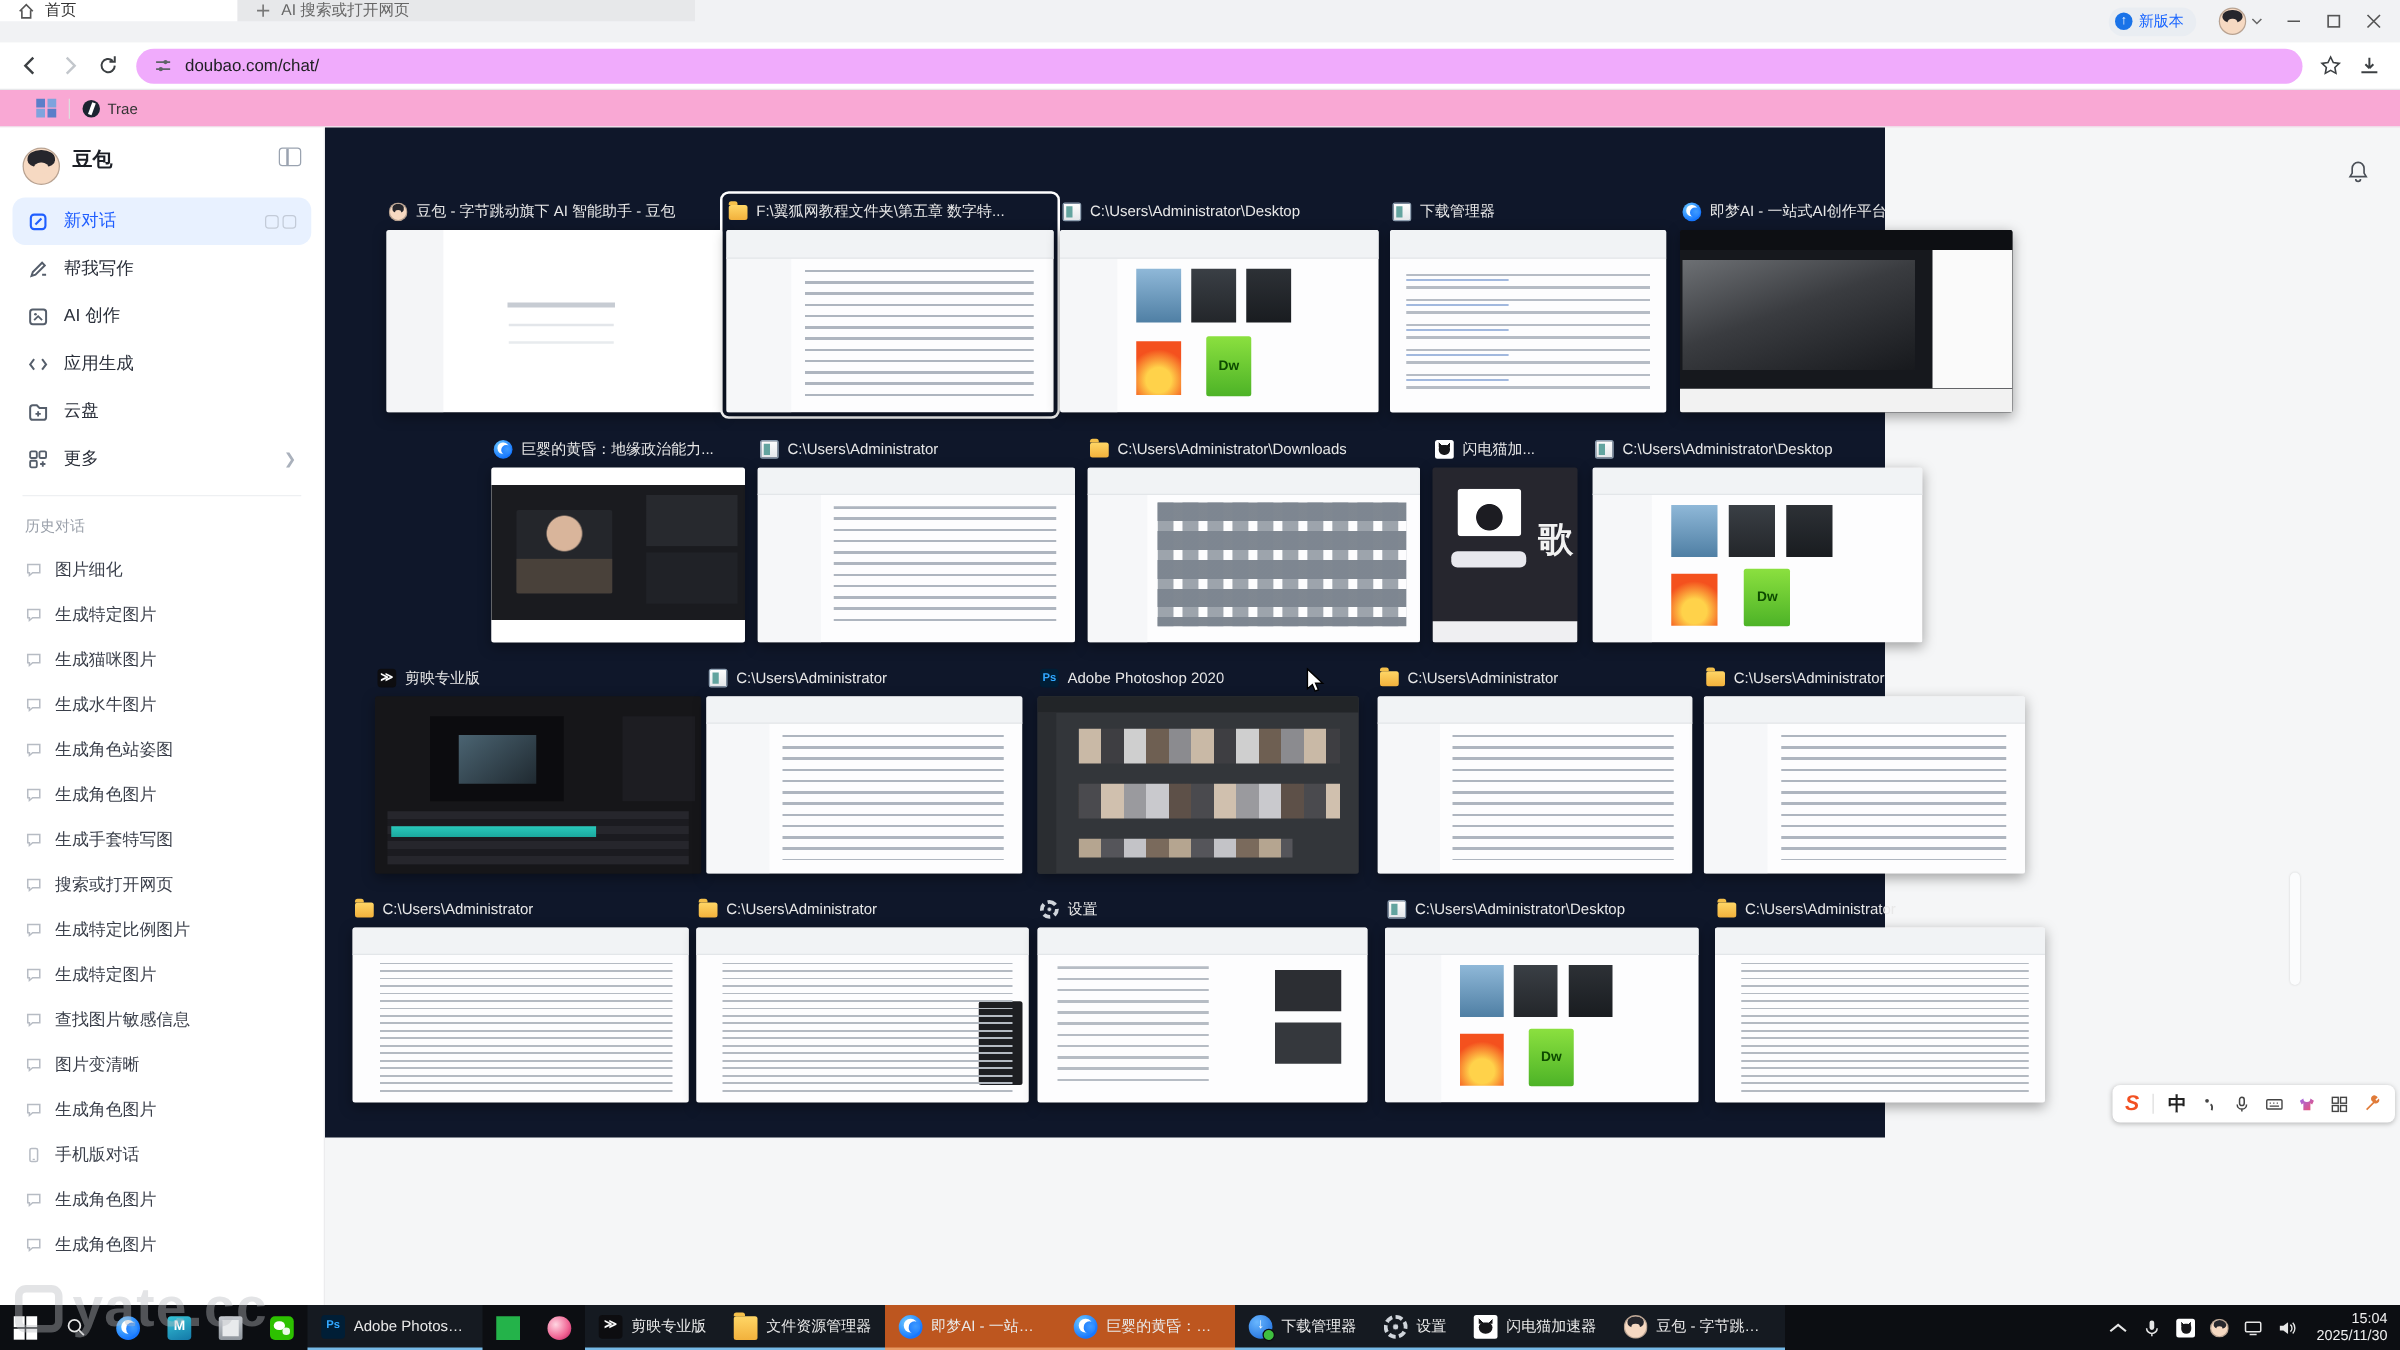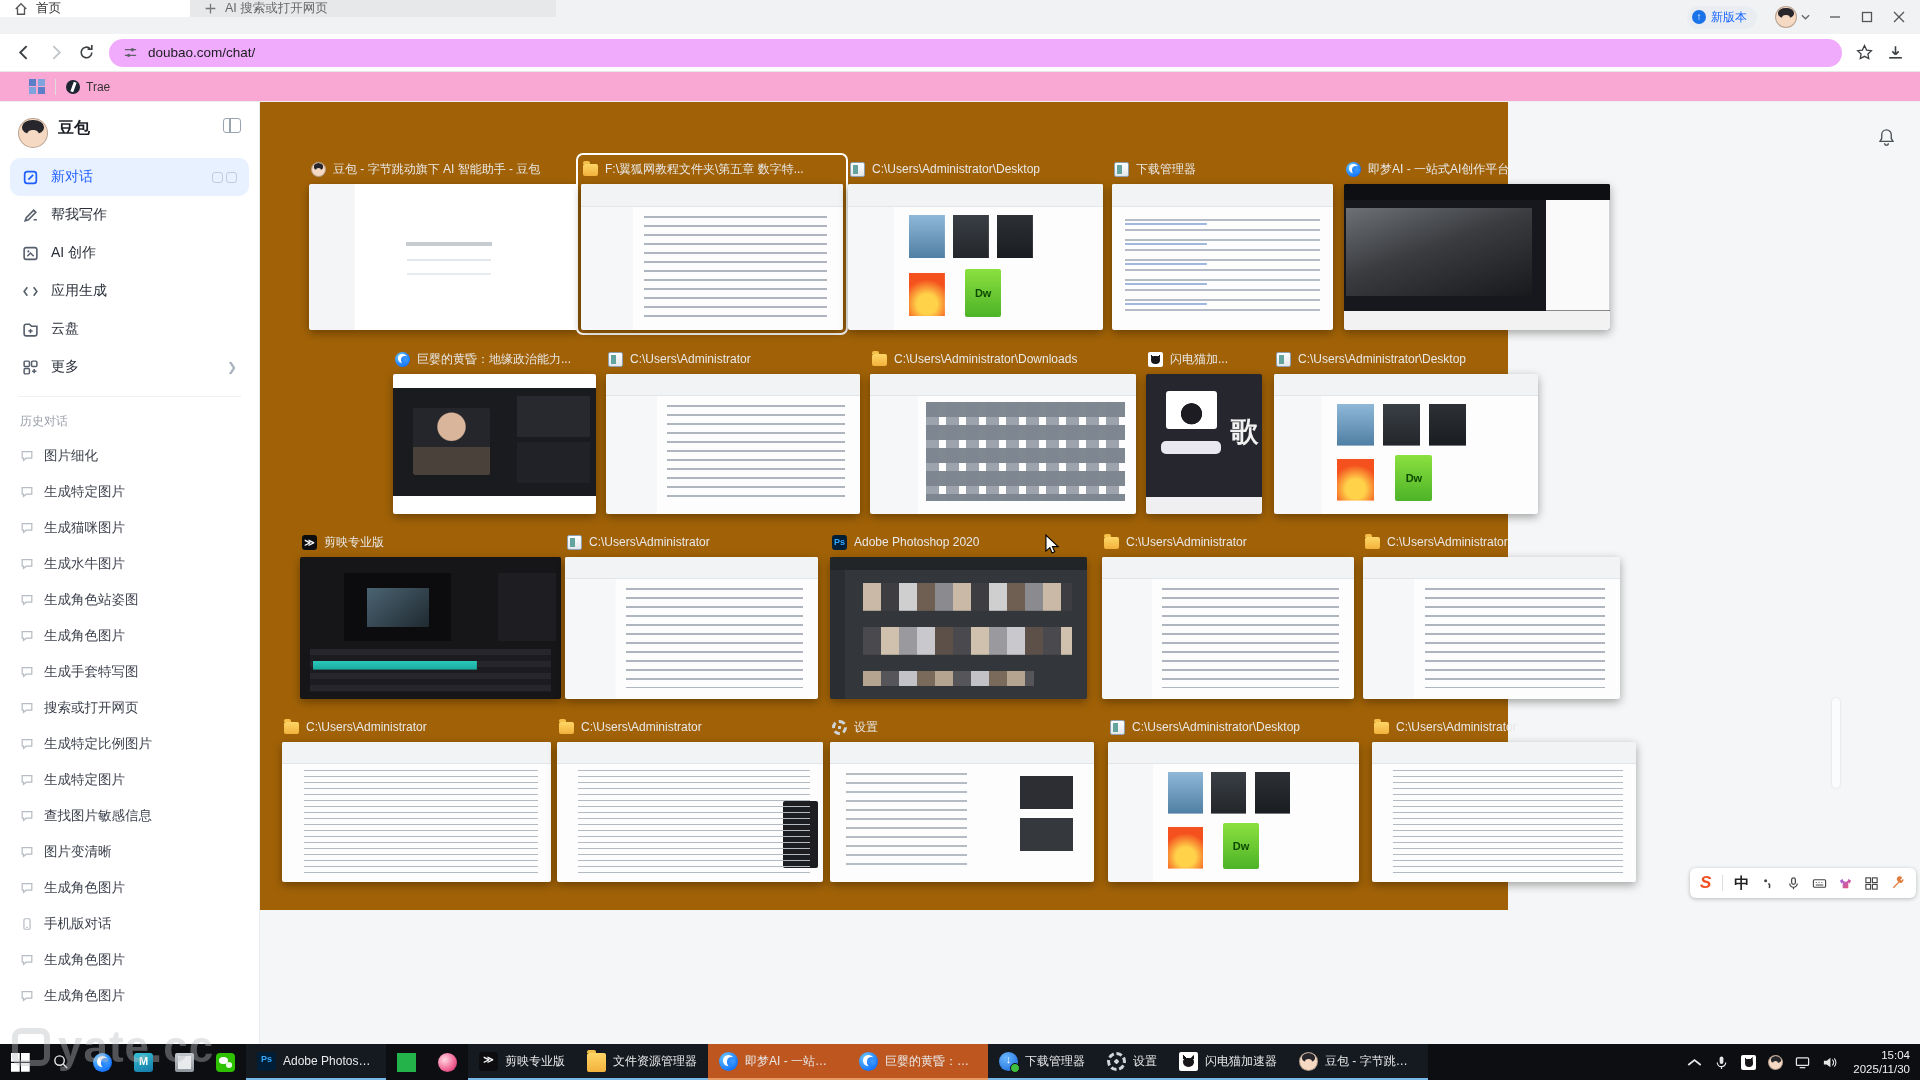--- a/index.html
+++ b/index.html
@@ -41,21 +41,21 @@
   .nav-item.active{background:#e8f1ff;color:#1f5eff;font-weight:400}
   .nav-item.active svg{color:#1f5eff}
   .hintpair{margin-left:auto;display:flex;gap:3px}
   .hintpair i{width:11px;height:11px;border:1.3px solid #c3cbd8;border-radius:3px}
   .chev{margin-left:auto;color:#aab1bc;font-size:12px}
   #sb-div{height:1px;background:#eef0f2;margin:10px 18px}
   #hist-title{font-size:12px;color:#9aa0aa;padding:6px 20px 8px}
   .hist-item{display:flex;align-items:center;gap:10px;height:36px;padding:0 20px;font-size:13.5px;color:#3a3f4a}
   .hist-item svg{width:14px;height:14px;color:#b7bcc4;flex:none}
   
-  #taskview{position:absolute;left:260px;top:0;width:1248px;height:808px;background:#a16207}
+  #taskview{position:absolute;left:260px;top:0;width:1248px;height:808px;background:#0f172a}
   .win{position:absolute}
   .win .wlabel{display:flex;align-items:center;gap:7px;height:22px;font-size:12px;color:#e8e8e8;white-space:nowrap;overflow:hidden;text-overflow:ellipsis;padding-left:2px}
   .win .wlabel span.t{overflow:hidden;text-overflow:ellipsis}
   .win.sel{outline:2px solid #fff;outline-offset:3px;border-radius:2px}
   .art{position:absolute;left:0;top:26px;right:0;bottom:0;border-radius:2px;overflow:hidden;box-shadow:0 3px 10px rgba(0,0,0,.35)}
   .art i,.art b{display:none}
   
   .art-doubao{background:linear-gradient(#f4f5f7,#f4f5f7) 0 100%/17% 100% no-repeat,#fff}
   .art-doubao::after{content:"";position:absolute;left:36%;top:40%;width:32%;height:4px;background:#c7ccd3;box-shadow:0 16px 0 -1px #e3e6ea,0 30px 0 -1px #e8ebee}
   .art-explorer-list,.art-explorer-dense,.art-explorer-dense2,.art-grid-folder,.art-desktop-folder,.art-download-list,.art-settings{background:#fdfdfe}

